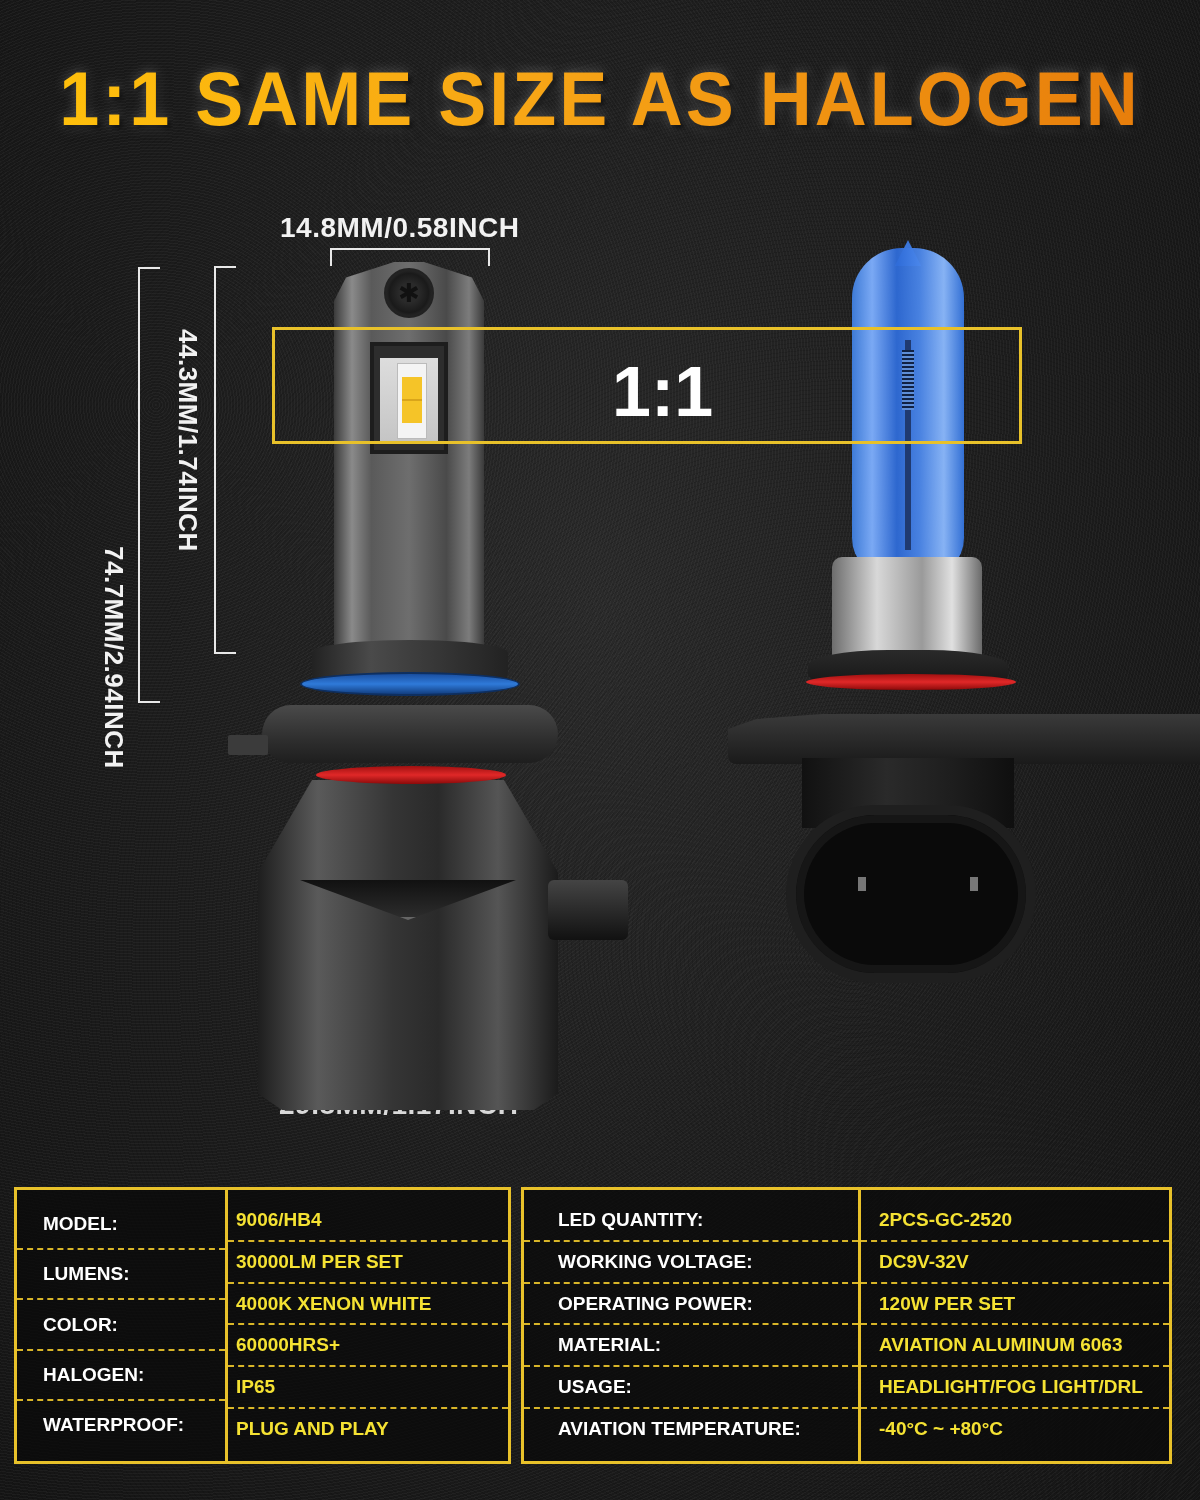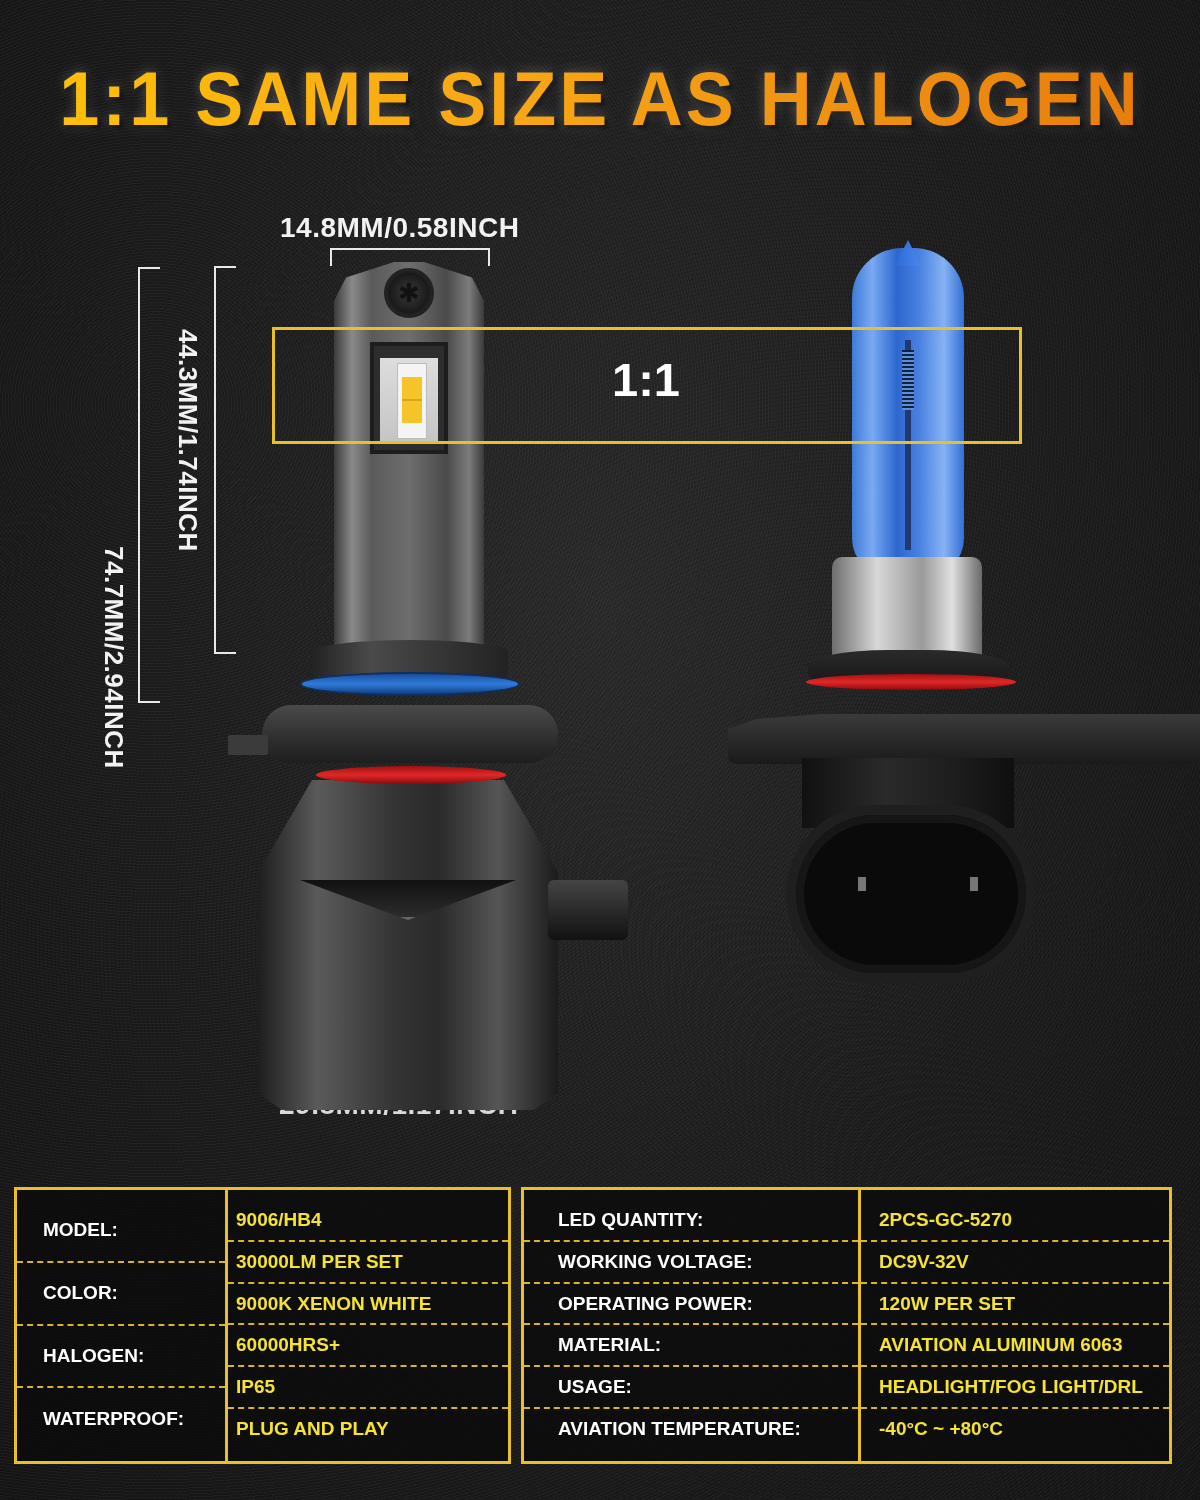--- a/index.html
+++ b/index.html
@@ -35,21 +35,21 @@
     }
     .vert { writing-mode: vertical-rl; }
     .bracket { position: absolute; border-color: #e8e8e8; border-style: solid; }
 
     
     .cmp-box {
       position: absolute; left: 272px; top: 327px; width: 750px; height: 117px;
       border: 3px solid #e8c12a; z-index: 5;
     }
     .cmp-text {
-      position: absolute; left: 612px; top: 352px; font-size: 47px; font-weight: 900;
+      position: absolute; left: 612px; top: 352px; font-size: 70px; font-weight: 900;
       color: #fff; z-index: 6; text-align: center;
     }
 
     
     .led { position: absolute; z-index: 3; }
     .led-head {
       left: 334px; top: 262px; width: 150px; height: 390px;
       background: linear-gradient(90deg, #3b3b3b 0%, #8a8a8a 12%, #5a5a5a 25%, #6e6e6e 50%, #4a4a4a 75%, #7c7c7c 90%, #3a3a3a 100%);
       border-radius: 18px 18px 0 0;
       clip-path: polygon(8% 4%, 40% 0, 60% 0, 92% 4%, 100% 10%, 100% 100%, 0 100%, 0 10%);
@@ -234,44 +234,45 @@
   <div class="hal-pin" style="left:858px;"></div>
   <div class="hal-pin" style="left:970px;"></div>
 </div>
 
 <div class="cmp-box"></div>
 <div class="cmp-text">1:1</div>
 
 <div class="spec-table spec-left">
   <div class="spec-col k">
     <div class="spec-cell">MODEL:</div>
+    <div class="spec-cell">LUMENS:</div>
     <div class="spec-cell">COLOR:</div>
     <div class="spec-cell">HALOGEN:</div>
     <div class="spec-cell">WATERPROOF:</div>
   </div>
   <div class="spec-col v">
     <div class="spec-cell">9006/HB4</div>
     <div class="spec-cell">30000LM PER SET</div>
-    <div class="spec-cell">9000K XENON WHITE</div>
+    <div class="spec-cell">4000K XENON WHITE</div>
     <div class="spec-cell">60000HRS+</div>
     <div class="spec-cell">IP65</div>
     <div class="spec-cell">PLUG AND PLAY</div>
   </div>
 </div>
 
 <div class="spec-table spec-right">
   <div class="spec-col k">
     <div class="spec-cell">LED QUANTITY:</div>
     <div class="spec-cell">WORKING VOLTAGE:</div>
     <div class="spec-cell">OPERATING POWER:</div>
     <div class="spec-cell">MATERIAL:</div>
     <div class="spec-cell">USAGE:</div>
     <div class="spec-cell">AVIATION TEMPERATURE:</div>
   </div>
   <div class="spec-col v">
-    <div class="spec-cell">2PCS-GC-5270</div>
+    <div class="spec-cell">2PCS-GC-2520</div>
     <div class="spec-cell">DC9V-32V</div>
     <div class="spec-cell">120W PER SET</div>
     <div class="spec-cell">AVIATION ALUMINUM 6063</div>
     <div class="spec-cell">HEADLIGHT/FOG LIGHT/DRL</div>
     <div class="spec-cell">-40°C ~ +80°C</div>
   </div>
 </div>
 
 </body></html>

